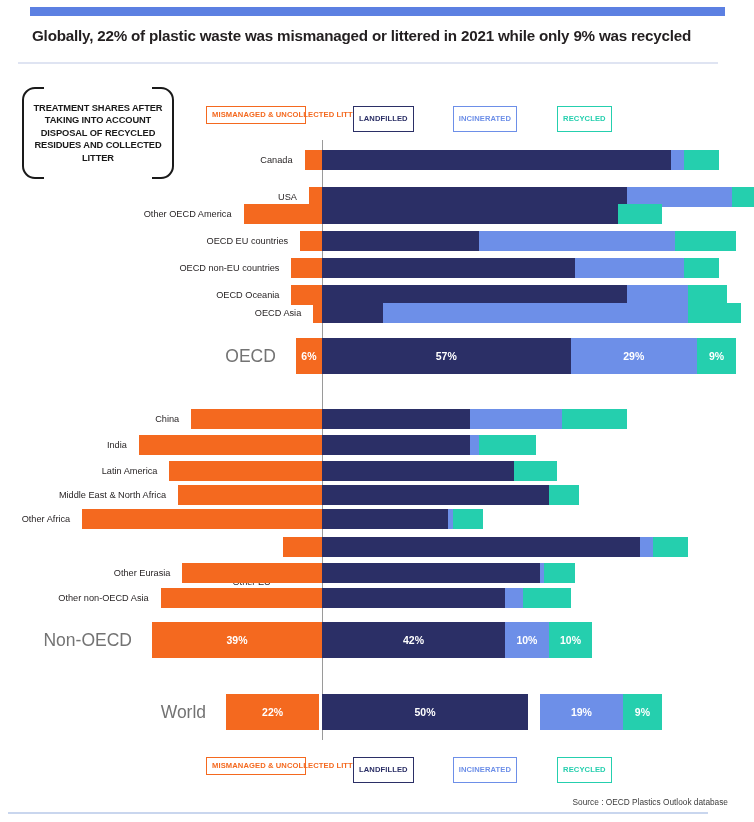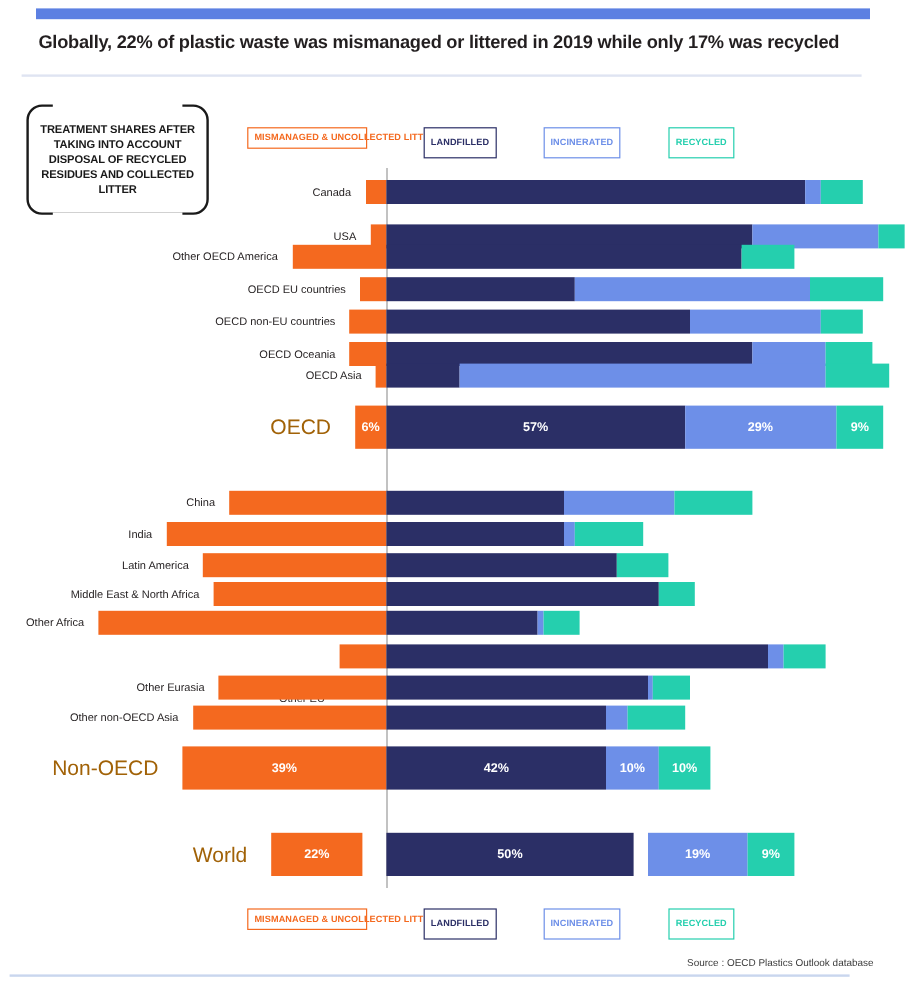--- a/index.html
+++ b/index.html
@@ -170,21 +170,21 @@
   }
   .seg-mis { background: #f4691f; }
   .seg-lan { background: #2b2f66; }
   .seg-inc { background: #6d8fe8; }
   .seg-rec { background: #25cfae; }
 
   
   .row-summary { height: 36px; }
   .row-summary .row-label {
     font-size: 17.5px;
-    color: #a16207;
+    color: #737373;
     padding-right: 14px;
   }
   .row-summary .seg { font-size: 10.5px; }
   .row-nonoecd .row-label { font-size: 17.5px; }
 
   
   .source {
     position: absolute;
     right: 26px;
     top: 797px;
@@ -201,21 +201,21 @@
     background: #c9d6ee;
   }
 </style>
 </head>
 <body>
 
 <div id="page">
 
   <div class="accent-bar"></div>
 
-  <div class="title">Globally,  22% of plastic waste was mismanaged or littered in 2019 while only 17% was recycled</div>
+  <div class="title">Globally,  22% of plastic waste was mismanaged or littered in 2021 while only 9% was recycled</div>
   <div class="title-rule"></div>
 
   <div class="callout">
     <div class="callout-text">TREATMENT SHARES AFTER TAKING INTO ACCOUNT DISPOSAL OF RECYCLED RESIDUES AND COLLECTED LITTER</div>
   </div>
   <div class="callout-mask-top"></div>
   <div class="callout-mask-bot"></div>
 
   <div class="legend legend-top">
     <div class="legend-item lg-mis">MISMANAGED &amp; UNCOLLECTED LITTER</div>
@@ -372,21 +372,21 @@
         <div class="bar-track" style="left: 151.96px; width: 440.36px;">
           <div class="seg seg-mis" style="left: 0px; width: 170.04px;">39%</div>
           <div class="seg seg-lan" style="left: 170.04px; width: 183.12px;">42%</div>
           <div class="seg seg-inc" style="left: 353.16px; width: 43.6px;">10%</div>
           <div class="seg seg-rec" style="left: 396.76px; width: 43.6px;">10%</div>
         </div>
       </div>
       <div class="row row-summary" style="top: 694px;">
         <div class="row-label" style="width: 220.08px; left: 0px; right: auto;">World</div>
         <div class="bar-track" style="left: 226.08px; width: 436px;">
-          <div class="seg seg-mis" style="left: 0px; width: 76px;">22%</div>
+          <div class="seg seg-mis" style="left: 0px; width: 93px;">22%</div>
           <div class="seg seg-lan" style="left: 95.92px; width: 206px;">50%</div>
           <div class="seg seg-inc" style="left: 313.92px; width: 82.84px;">19%</div>
           <div class="seg seg-rec" style="left: 396.76px; width: 39.24px;">9%</div>
         </div>
       </div>
     </div>
 
   <div class="legend legend-bottom">
     <div class="legend-item lg-mis">MISMANAGED &amp; UNCOLLECTED LITTER</div>
     <div class="legend-item lg-lan">LANDFILLED</div>

